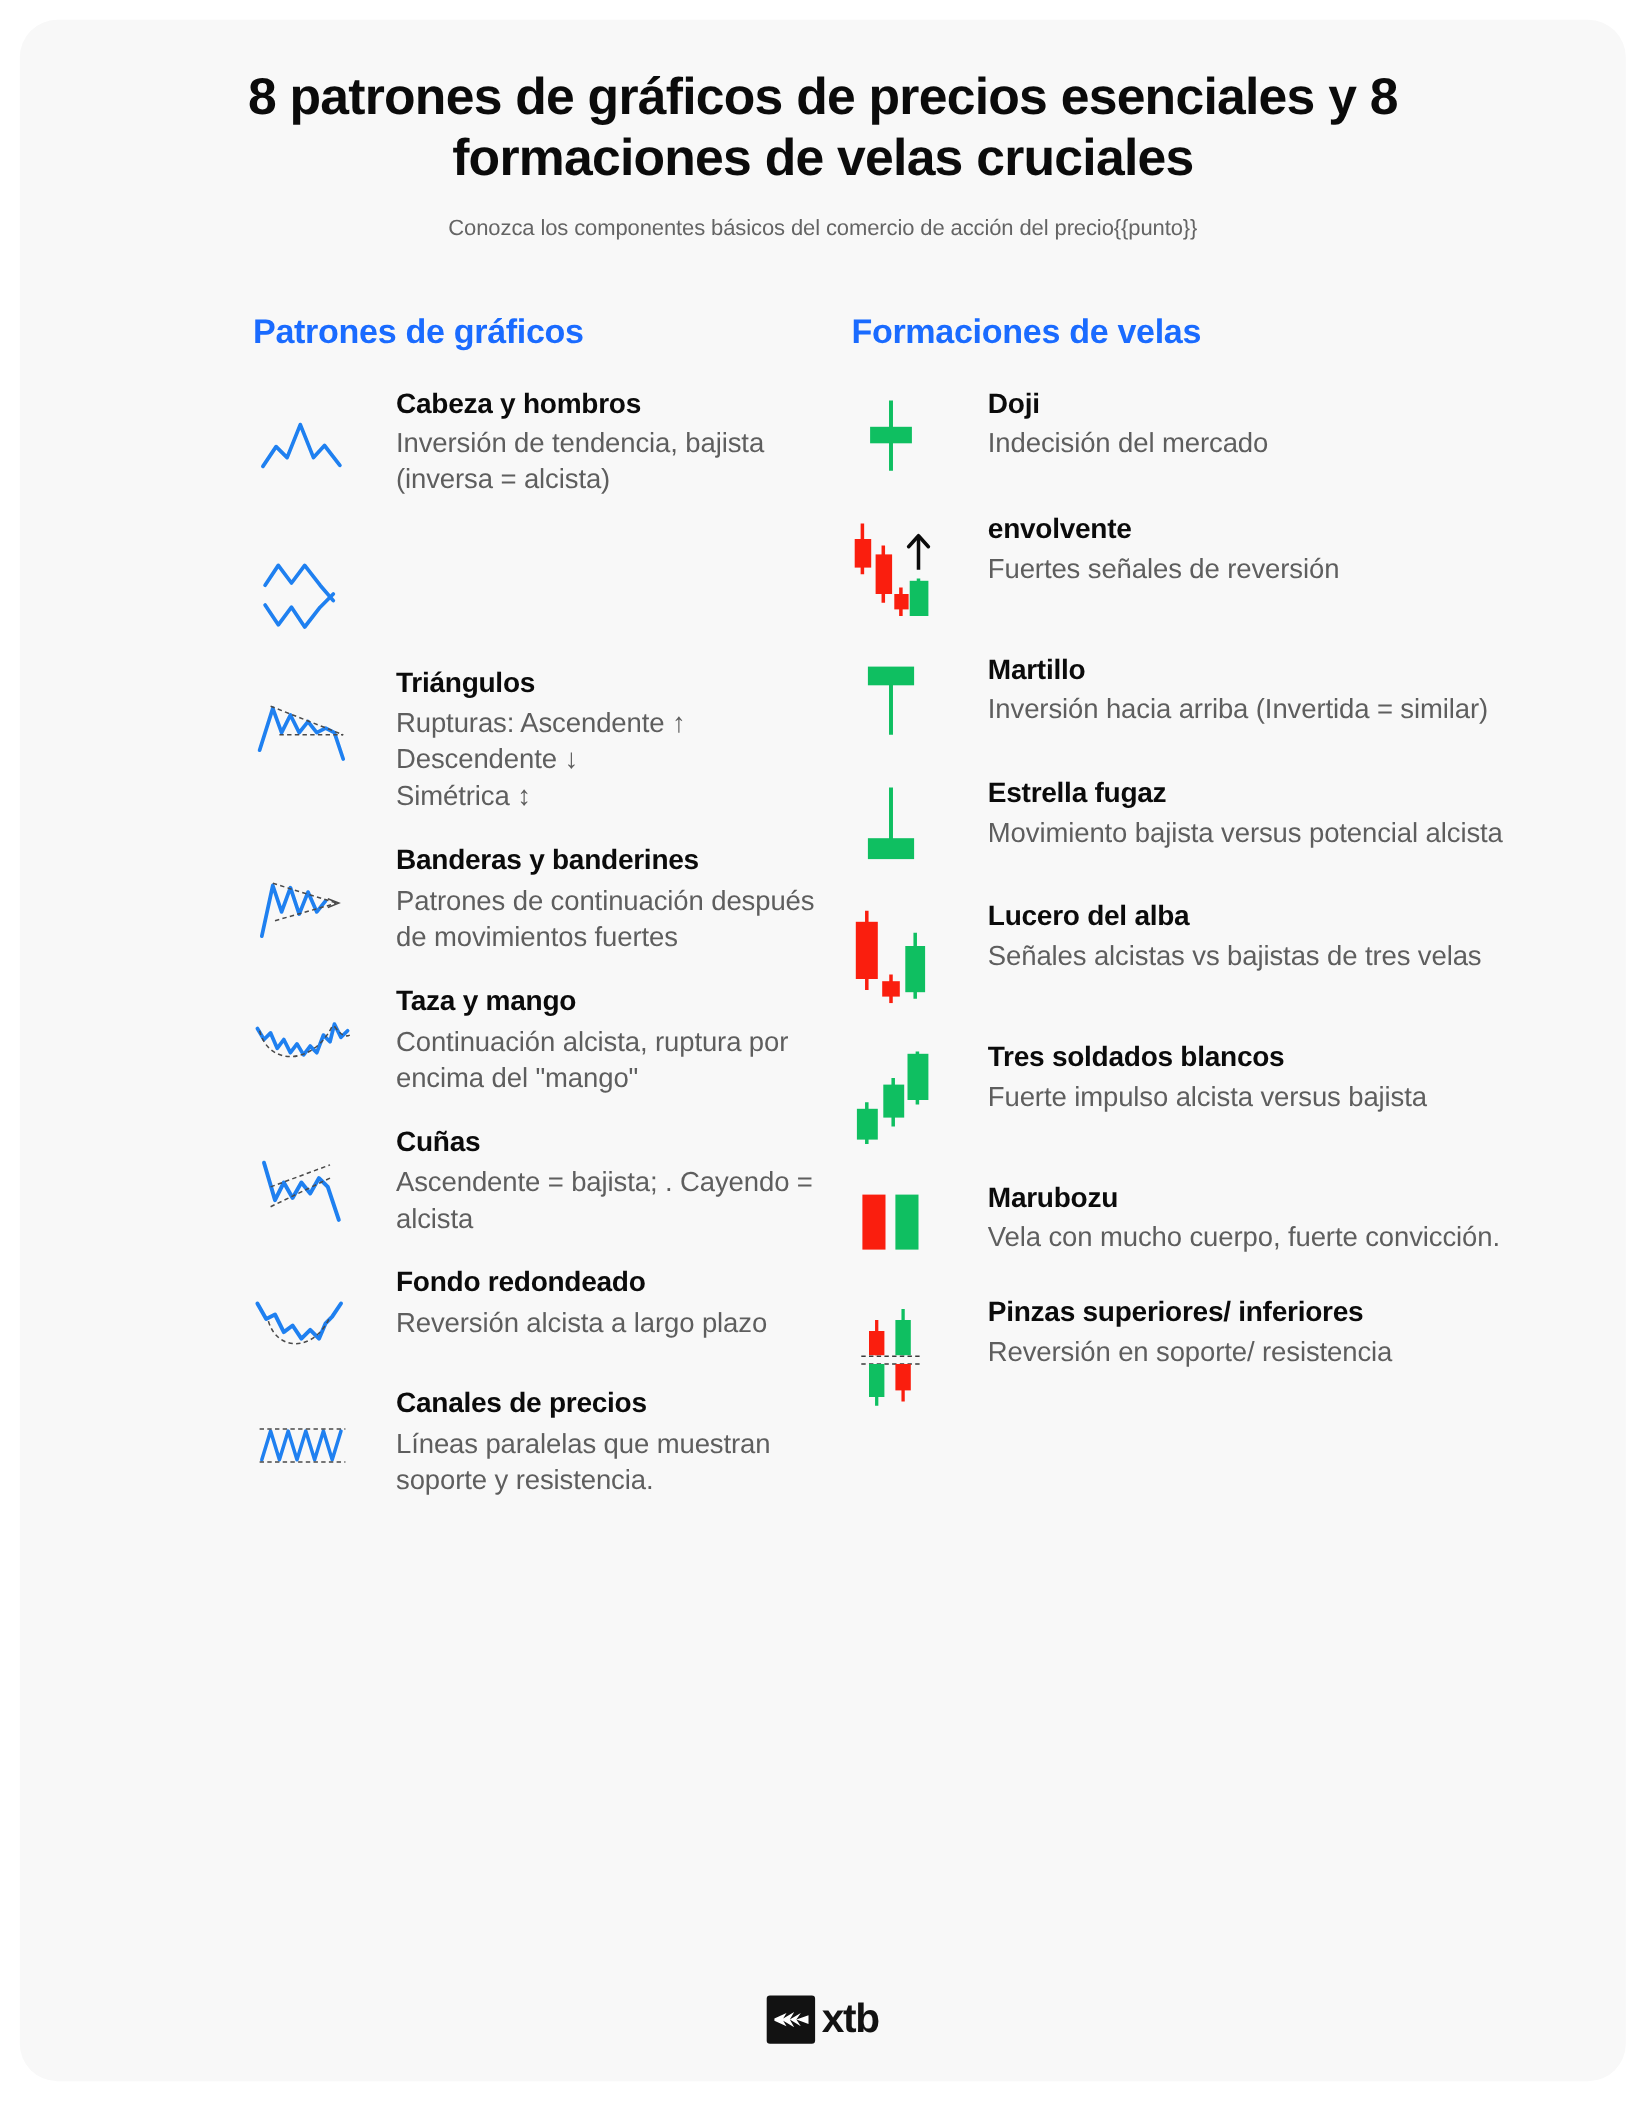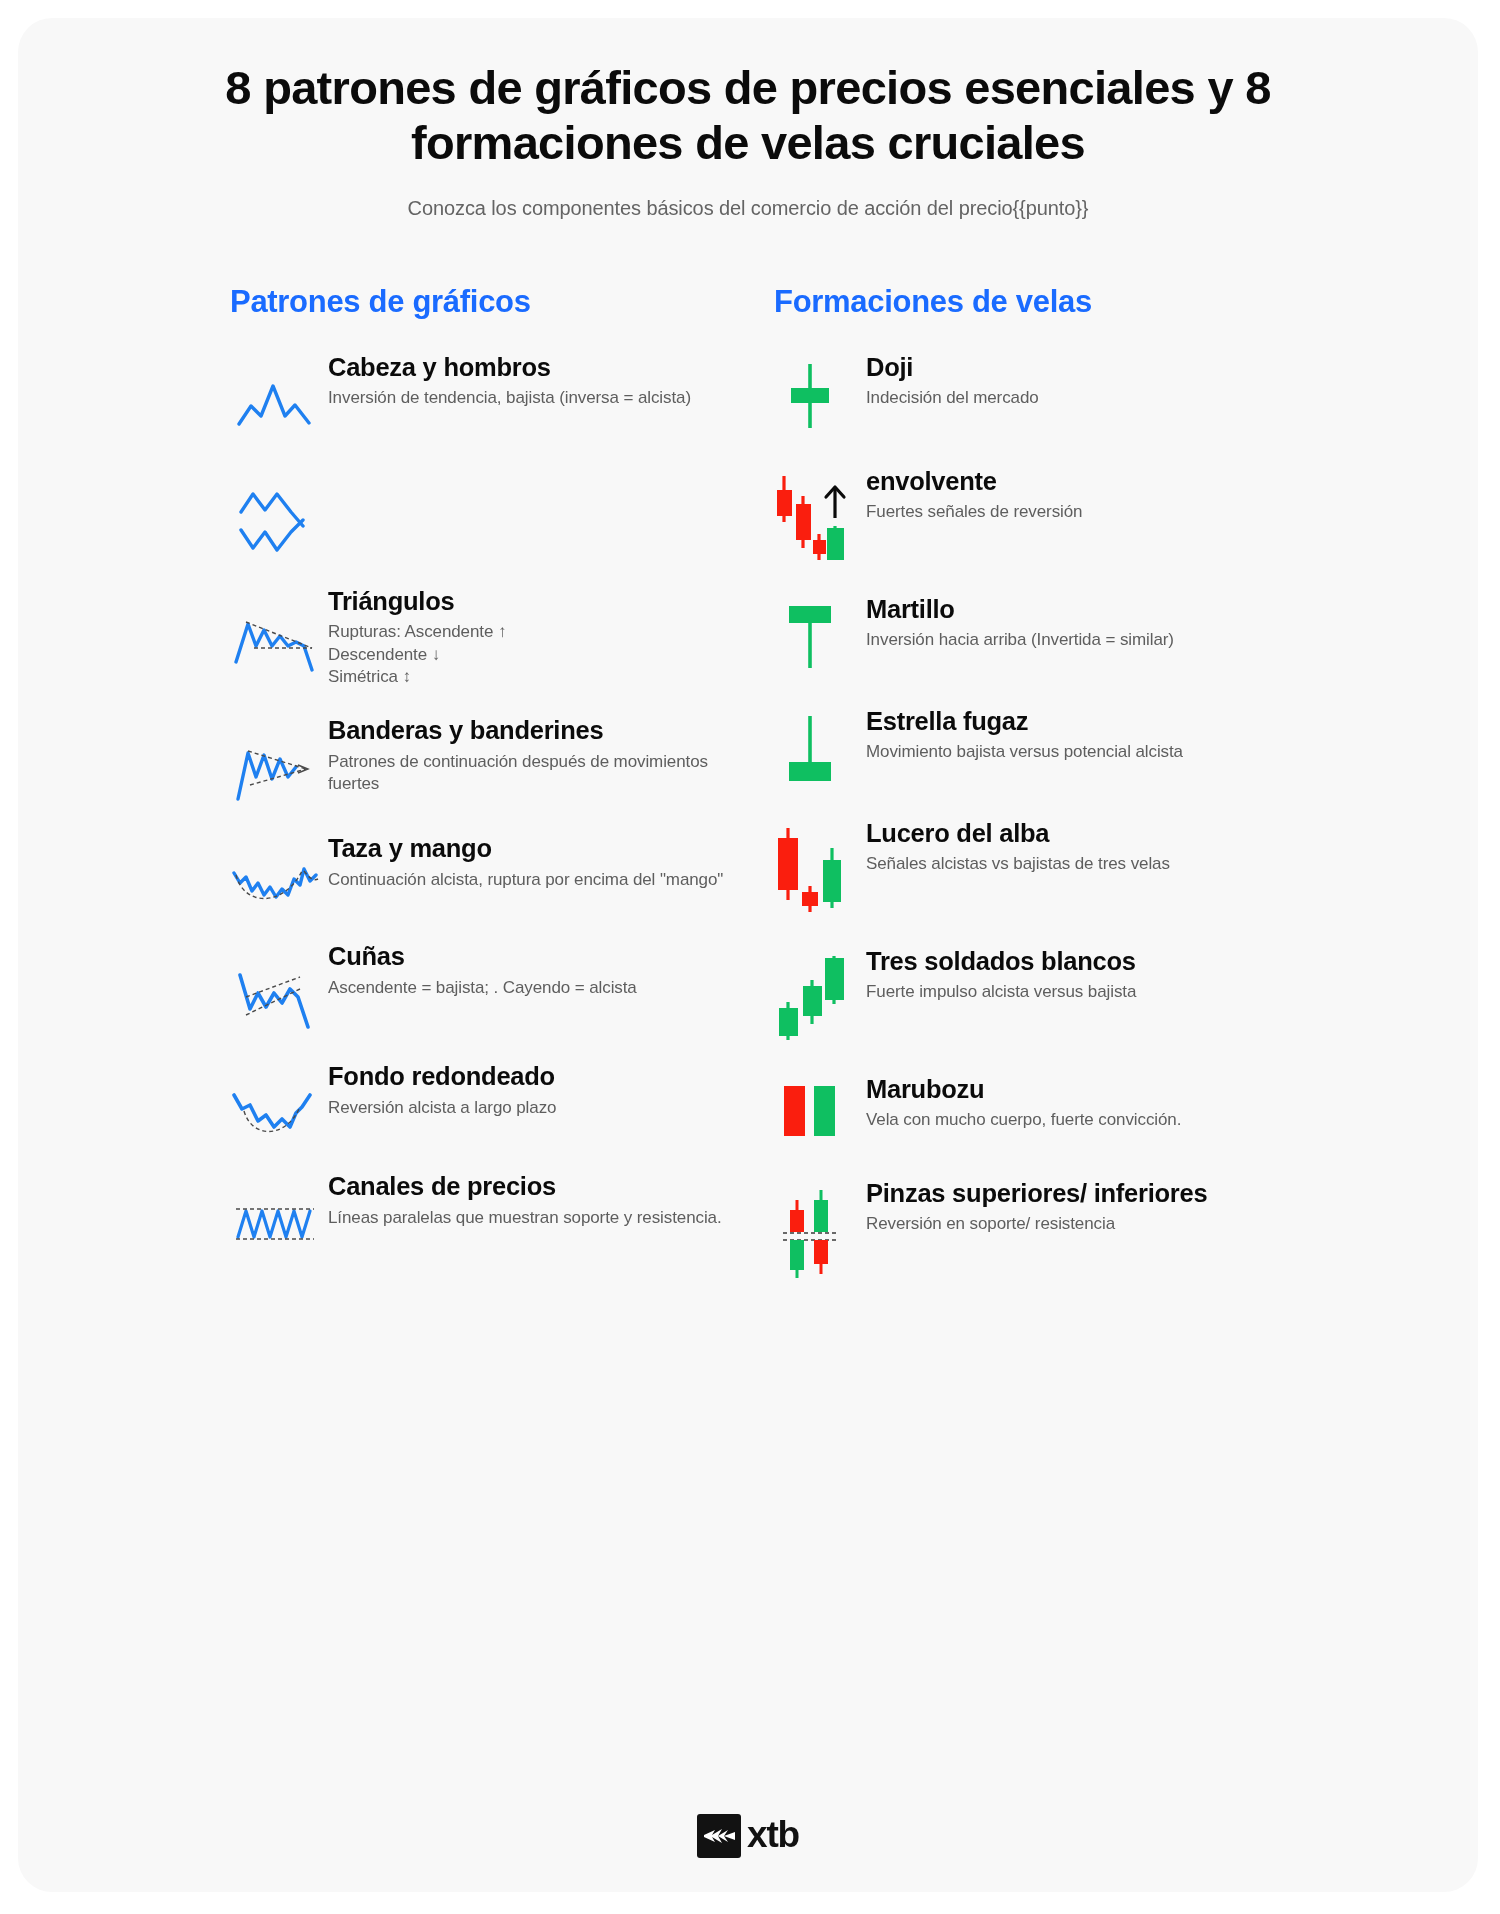--- a/index.html
+++ b/index.html
@@ -65,20 +65,21 @@
     letter-spacing: -0.3px;
     margin-bottom: 32px;
   }
   .section-head.right { padding-left: 12px; }
 
   .items { display: flex; flex-direction: column; }
 
   .item {
     display: flex;
     align-items: flex-start;
+    gap: 32px;
   }
 
   .icon-wrap {
     flex: 0 0 auto;
     display: flex;
     align-items: center;
     justify-content: center;
   }
   .icon-wrap.chart { width: 92px; }
   .icon-wrap.candle { width: 96px; }
@@ -87,21 +88,21 @@
 
   .item-title {
     font-size: 25.5px;
     font-weight: 700;
     color: #0b0b0b;
     letter-spacing: -0.25px;
     line-height: 1.2;
   }
   .item-desc {
     margin-top: 5px;
-    font-size: 17px;
+    font-size: 25px;
     line-height: 1.33;
     color: #5e5e5e;
     font-weight: 400;
     letter-spacing: -0.1px;
     white-space: pre-line;
   }
 
   
   .col-left .item { margin-bottom: 26px; }
   .col-left .item .icon-wrap { padding-top: 26px; }

